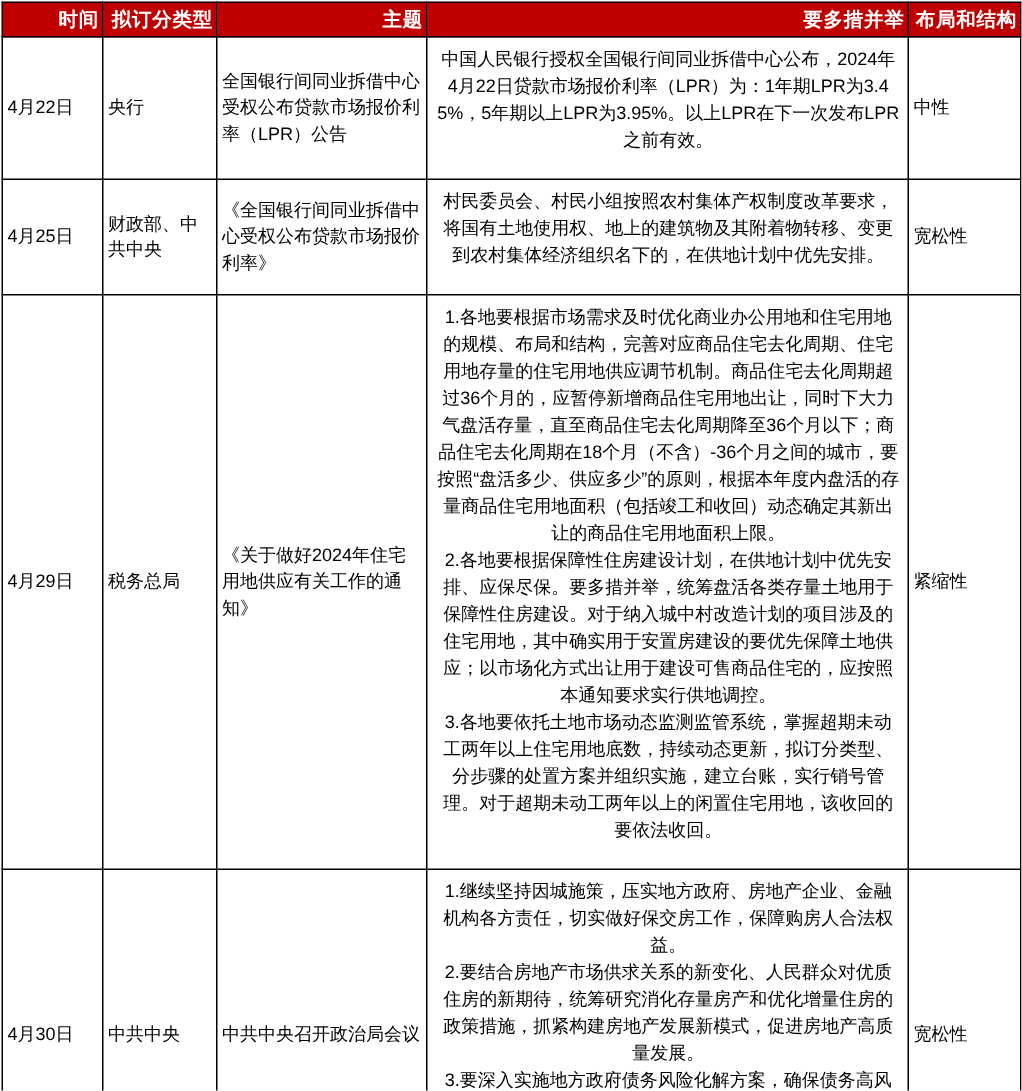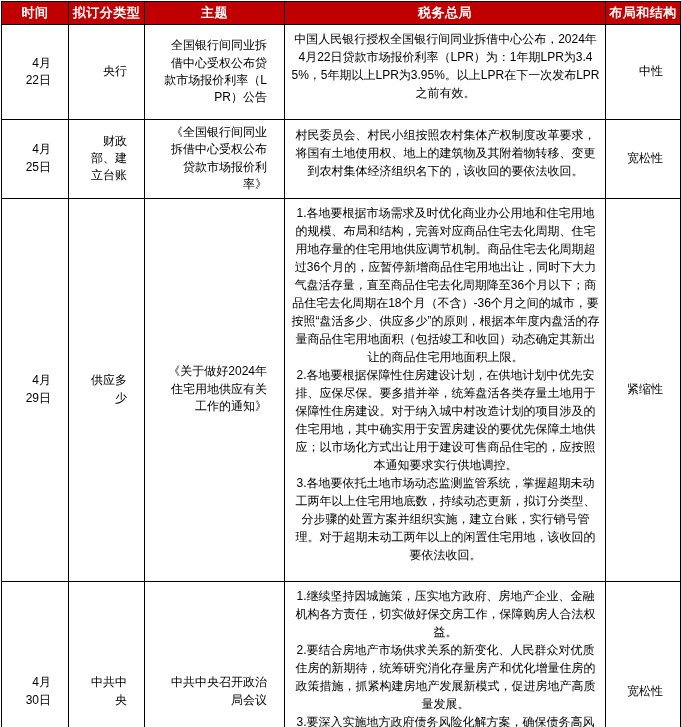--- a/index.html
+++ b/index.html
@@ -29,40 +29,40 @@
   table.policy-table td {
     border: 1px solid #000000;
     vertical-align: middle;
     box-sizing: border-box;
   }
   thead th {
     background: #C00000;
     color: #ffffff;
     font-weight: bold;
     font-size: 13px;
-    text-align: center;
+    text-align: right;
     height: 18px;
     padding: 2px 2px;
     letter-spacing: 0.5px;
   }
   col.c-date    { width: 67px; }
   col.c-agency  { width: 76px; }
   col.c-topic   { width: 140px; }
   col.c-points  { width: 321px; }
   col.c-tone    { width: 75px; }
 
   td.cell-date,
   td.cell-agency,
   td.cell-topic,
   td.cell-tone {
-    text-align: right;
+    text-align: left;
     font-size: 12px;
     color: #000000;
     line-height: 1.45;
-    padding: 4px 17px;
+    padding: 4px 3px;
   }
   td.cell-points {
     text-align: center;
     font-size: 12px;
     color: #000000;
     line-height: 1.5;
     padding: 5px 5px 17px 6px;
     white-space: pre-line;
     word-break: break-all;
   }
@@ -84,42 +84,42 @@
       <col class="c-agency">
       <col class="c-topic">
       <col class="c-points">
       <col class="c-tone">
     </colgroup>
     <thead>
       <tr>
         <th>时间</th>
         <th>拟订分类型</th>
         <th>主题</th>
-        <th>税务总局</th>
+        <th>要多措并举</th>
         <th>布局和结构</th>
       </tr>
     </thead>
     <tbody>
       <tr>
         <td class="cell-date">4月22日</td>
         <td class="cell-agency">央行</td>
         <td class="cell-topic">全国银行间同业拆借中心受权公布贷款市场报价利率（LPR）公告</td>
         <td class="cell-points">中国人民银行授权全国银行间同业拆借中心公布，2024年4月22日贷款市场报价利率（LPR）为：1年期LPR为3.45%，5年期以上LPR为3.95%。以上LPR在下一次发布LPR之前有效。</td>
         <td class="cell-tone">中性</td>
       </tr>
       <tr>
         <td class="cell-date">4月25日</td>
-        <td class="cell-agency">财政部、建立台账</td>
+        <td class="cell-agency">财政部、中共中央</td>
         <td class="cell-topic">《全国银行间同业拆借中心受权公布贷款市场报价利率》</td>
-        <td class="cell-points">村民委员会、村民小组按照农村集体产权制度改革要求，将国有土地使用权、地上的建筑物及其附着物转移、变更到农村集体经济组织名下的，该收回的要依法收回。</td>
+        <td class="cell-points">村民委员会、村民小组按照农村集体产权制度改革要求，将国有土地使用权、地上的建筑物及其附着物转移、变更到农村集体经济组织名下的，在供地计划中优先安排。</td>
         <td class="cell-tone">宽松性</td>
       </tr>
       <tr>
         <td class="cell-date">4月29日</td>
-        <td class="cell-agency">供应多少</td>
+        <td class="cell-agency">税务总局</td>
         <td class="cell-topic">《关于做好2024年住宅用地供应有关工作的通知》</td>
         <td class="cell-points">1.各地要根据市场需求及时优化商业办公用地和住宅用地的规模、布局和结构，完善对应商品住宅去化周期、住宅用地存量的住宅用地供应调节机制。商品住宅去化周期超过36个月的，应暂停新增商品住宅用地出让，同时下大力气盘活存量，直至商品住宅去化周期降至36个月以下；商品住宅去化周期在18个月（不含）-36个月之间的城市，要按照“盘活多少、供应多少”的原则，根据本年度内盘活的存量商品住宅用地面积（包括竣工和收回）动态确定其新出让的商品住宅用地面积上限。
 2.各地要根据保障性住房建设计划，在供地计划中优先安排、应保尽保。要多措并举，统筹盘活各类存量土地用于保障性住房建设。对于纳入城中村改造计划的项目涉及的住宅用地，其中确实用于安置房建设的要优先保障土地供应；以市场化方式出让用于建设可售商品住宅的，应按照本通知要求实行供地调控。
 3.各地要依托土地市场动态监测监管系统，掌握超期未动工两年以上住宅用地底数，持续动态更新，拟订分类型、分步骤的处置方案并组织实施，建立台账，实行销号管理。对于超期未动工两年以上的闲置住宅用地，该收回的要依法收回。</td>
         <td class="cell-tone">紧缩性</td>
       </tr>
       <tr>
         <td class="cell-date">4月30日</td>
         <td class="cell-agency">中共中央</td>
         <td class="cell-topic">中共中央召开政治局会议</td>

